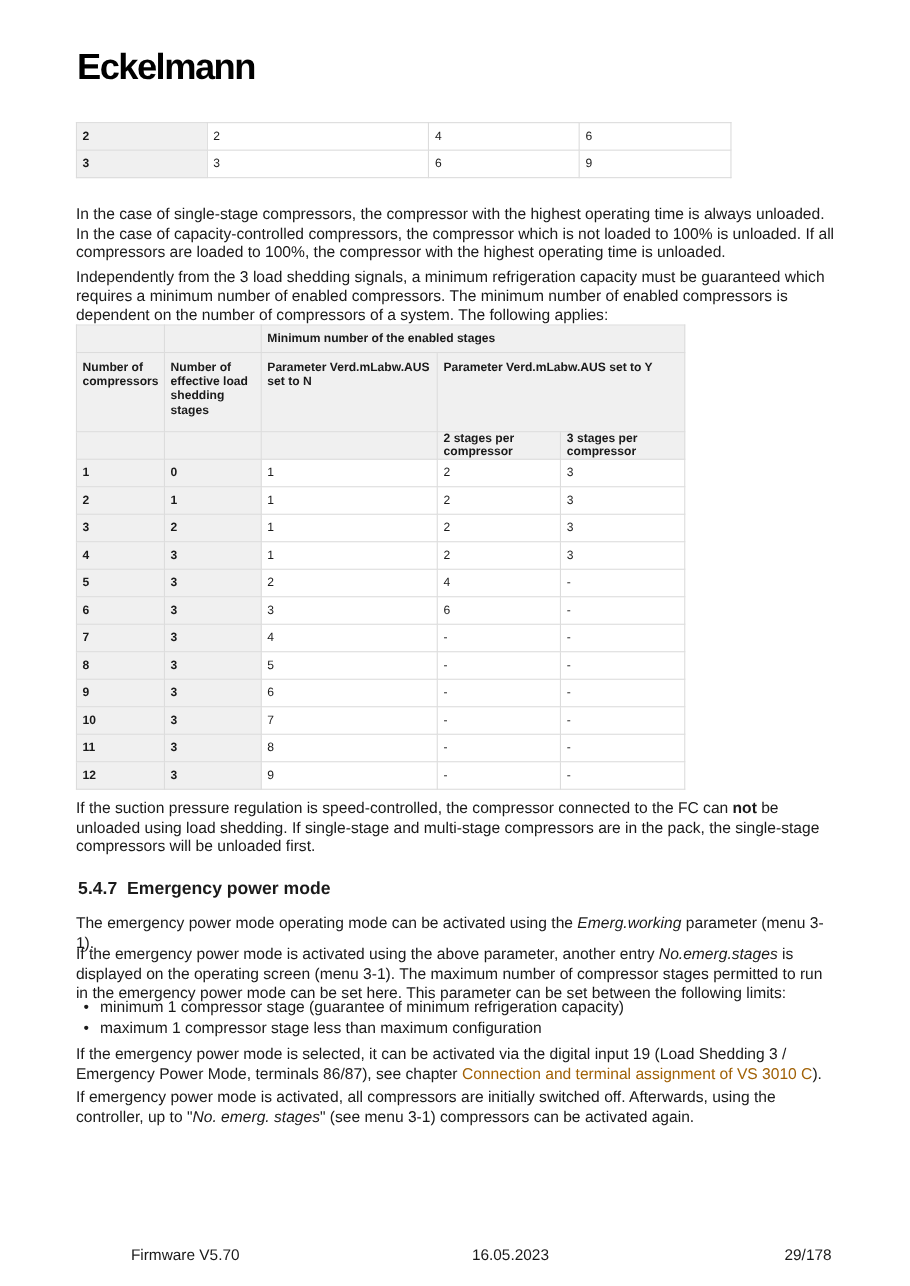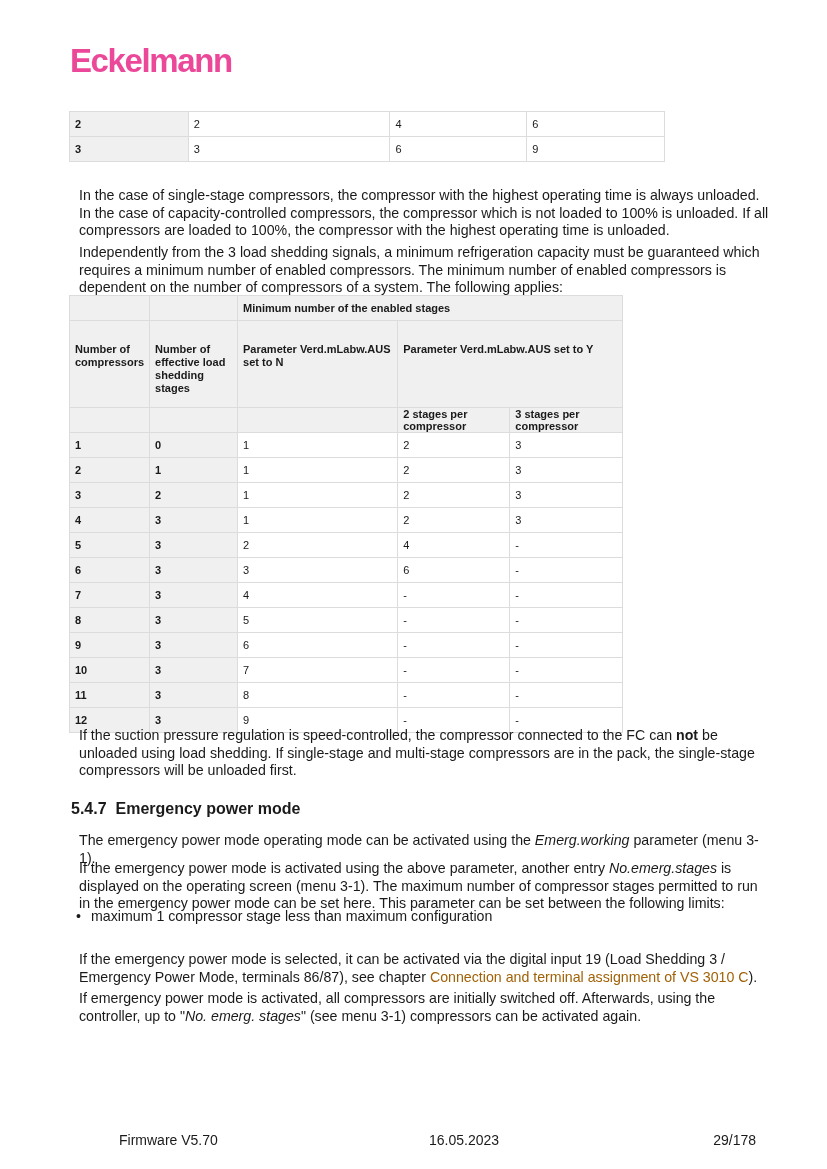--- a/index.html
+++ b/index.html
@@ -3,36 +3,36 @@
 <meta charset="utf-8">
 <style>
   html, body { margin: 0; padding: 0; background: #ffffff; }
   body {
     width: 827px; height: 1169px; position: relative; overflow: hidden;
     font-family: "Liberation Sans", sans-serif; color: #1a1a1a;
   }
   .logo {
     position: absolute; left: 70px; top: 42px;
     font-family: "Liberation Sans", sans-serif; font-weight: bold;
-    font-size: 33px; letter-spacing: -1.4px; color: #ec4899;
+    font-size: 33px; letter-spacing: -1.4px; color: #000000;
   }
   table { border-collapse: collapse; position: absolute; }
   td {
     border: 1px solid #dcdcdc; font-size: 11px; padding: 0 5px;
     vertical-align: middle; text-align: left;
   }
   td.hd { background: #f0f0f0; font-weight: bold; }
   td.val { background: #ffffff; }
   #tbl1 { left: 69px; top: 111px; width: 596px; }
   #tbl1 td { height: 24px; }
   #tbl2 { left: 69px; top: 295px; width: 554px; }
   #tbl2 td { height: 24px; }
-  #tbl2 tr.tall td { height: 64px; vertical-align: top; padding-top: 22px; line-height: 13px; }
+  #tbl2 tr.tall td { height: 64px; vertical-align: top; padding-top: 7px; line-height: 13px; }
   .p {
-    position: absolute; left: 79px; width: 690px;
+    position: absolute; left: 69px; width: 690px;
     font-size: 14.2px; line-height: 17.5px; margin: 0;
   }
   .h3 {
     position: absolute; left: 71px; top: 800px;
     font-size: 16px; font-weight: bold; margin: 0;
   }
   ul.bul { position: absolute; left: 71px; top: 907px; margin: 0; padding: 0; list-style: none; font-size: 14.2px; line-height: 19px; }
   ul.bul li::before { content: "\2022"; display: inline-block; width: 20px; padding-left: 5px; box-sizing: border-box; }
   a.link { color: #a16207; text-decoration: none; }
   .footer { position: absolute; top: 1132px; font-size: 14px; margin-left: 48px; }
@@ -185,20 +185,21 @@
 </table>
 
 <p class="p" style="top:727px"><span>If the suction pressure regulation is speed-controlled, the compressor connected to the FC can </span><b>not</b><span> be unloaded using load shedding. If single-stage and multi-stage compressors are in the pack, the single-stage compressors will be unloaded first.</span></p>
 
 <h3 class="h3" style="white-space:pre">5.4.7  Emergency power mode</h3>
 
 <p class="p" style="top:832px"><span>The emergency power mode operating mode can be activated using the </span><i>Emerg.working</i><span> parameter (menu 3-1).</span></p>
 <p class="p" style="top:860px"><span>If the emergency power mode is activated using the above parameter, another entry </span><i>No.emerg.stages</i><span> is displayed on the operating screen (menu 3-1). The maximum number of compressor stages permitted to run in the emergency power mode can be set here. This parameter can be set between the following limits:</span></p>
 
 <ul class="bul">
+  <li>minimum 1 compressor stage (guarantee of minimum refrigeration capacity)</li>
   <li>maximum 1 compressor stage less than maximum configuration</li>
 </ul>
 
 <p class="p" style="top:951px"><span>If the emergency power mode is selected, it can be activated via the digital input 19 (Load Shedding 3 / Emergency Power Mode, terminals 86/87), see chapter </span><a class="link" href="#">Connection and terminal assignment of VS 3010 C</a><span>).</span></p>
 <p class="p" style="top:990px"><span>If emergency power mode is activated, all compressors are initially switched off. Afterwards, using the controller, up to "</span><i>No. emerg. stages</i><span>" (see menu 3-1) compressors can be activated again.</span></p>
 
 <div class="footer" style="left:71px">Firmware V5.70</div>
 <div class="footer" style="left:381px">16.05.2023</div>
 <div class="footer" style="right:71px">29/178</div>
 

